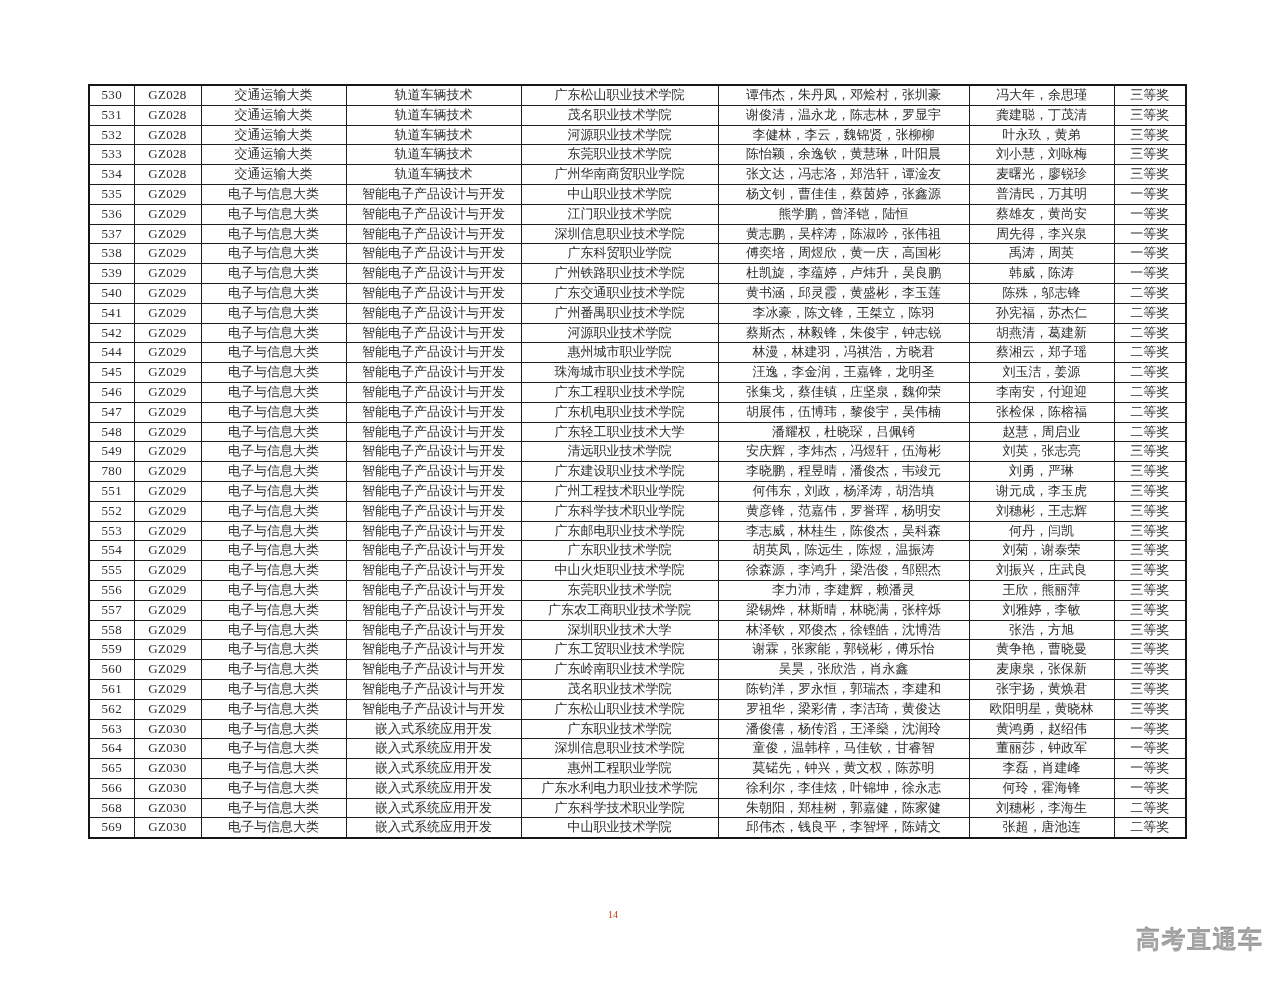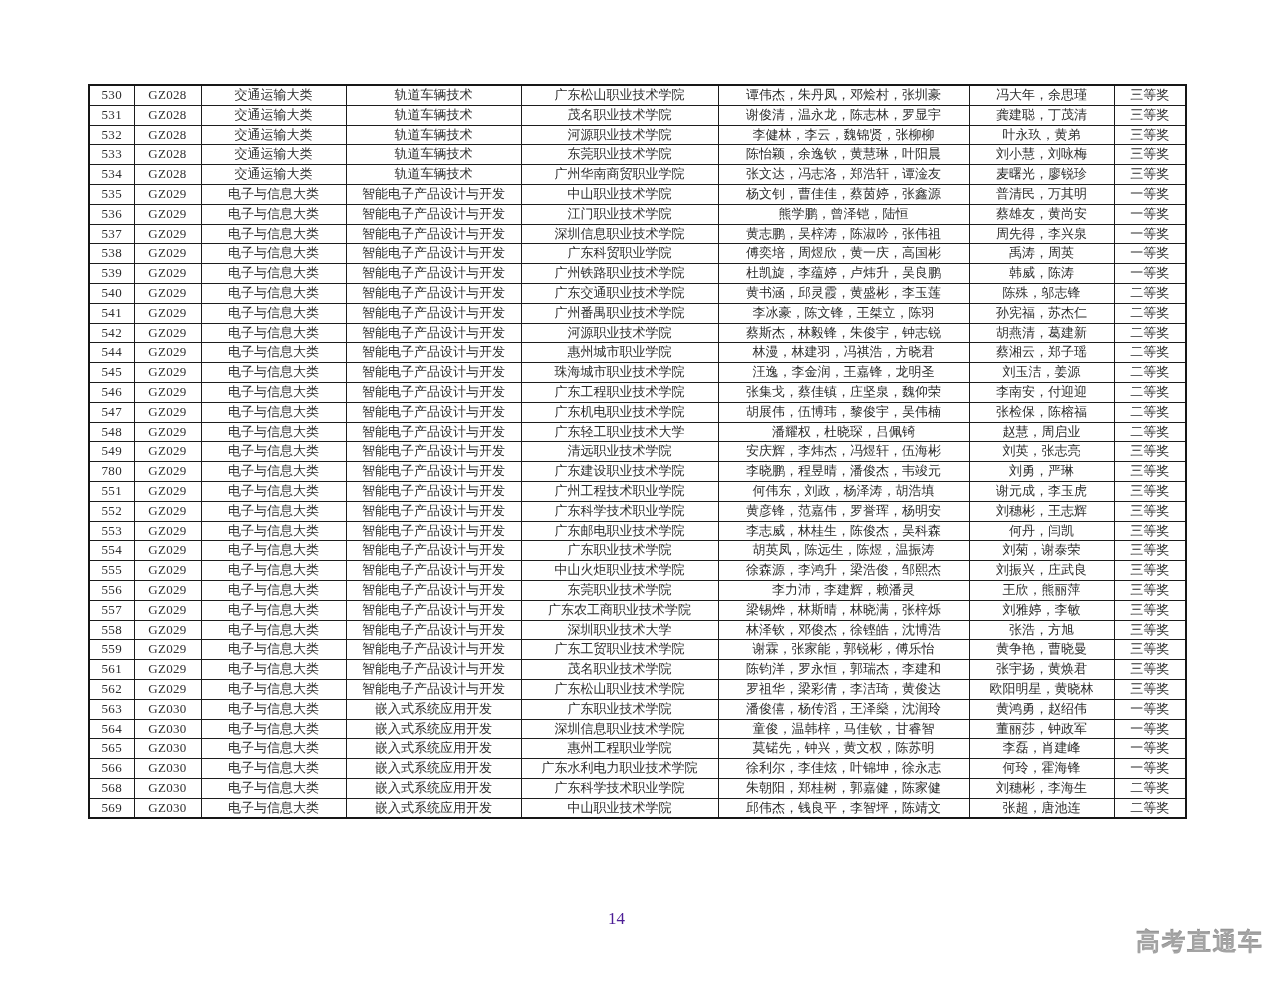--- a/index.html
+++ b/index.html
@@ -27,30 +27,30 @@
     vertical-align:middle;
     font-size:13px;
     line-height:18.8px;
     color:#2d2d2d;
     white-space:nowrap;
     overflow:hidden;
   }
   td.c-no, td.c-code{font-size:12.5px;letter-spacing:0.3px;}
   .page-number{
     position:absolute;left:608px;top:909px;
-    font-size:17px;color:#4c1d95;
+    font-size:10px;color:#c2410c;
     font-family:"Liberation Serif","DejaVu Serif",serif;
   }
   .watermark{
     position:absolute;left:1136px;top:927px;
     font-size:24px;line-height:30px;
     color:#a3a3a3;
     font-weight:bold;
     letter-spacing:1.5px;
-    font-family:Liberation Serif, serif;
+    font-family:Liberation Mono, monospace;
     text-shadow:0 1px 0 #ffffff, 0 -1px 0 #8f8f8f;
   }
 </style>
 </head>
 <body>
 
 <div class="page">
 
   <table class="awards">
     <colgroup>
@@ -348,20 +348,30 @@
           <td class="c-no">559</td>
           <td class="c-code">GZ029</td>
           <td class="c-category">电子与信息大类</td>
           <td class="c-event">智能电子产品设计与开发</td>
           <td class="c-school">广东工贸职业技术学院</td>
           <td class="c-participants">谢霖，张家能，郭锐彬，傅乐怡</td>
           <td class="c-teachers">黄争艳，曹晓曼</td>
           <td class="c-award">三等奖</td>
         </tr>
         <tr>
+          <td class="c-no">560</td>
+          <td class="c-code">GZ029</td>
+          <td class="c-category">电子与信息大类</td>
+          <td class="c-event">智能电子产品设计与开发</td>
+          <td class="c-school">广东岭南职业技术学院</td>
+          <td class="c-participants">吴昊，张欣浩，肖永鑫</td>
+          <td class="c-teachers">麦康泉，张保新</td>
+          <td class="c-award">三等奖</td>
+        </tr>
+        <tr>
           <td class="c-no">561</td>
           <td class="c-code">GZ029</td>
           <td class="c-category">电子与信息大类</td>
           <td class="c-event">智能电子产品设计与开发</td>
           <td class="c-school">茂名职业技术学院</td>
           <td class="c-participants">陈钧洋，罗永恒，郭瑞杰，李建和</td>
           <td class="c-teachers">张宇扬，黄焕君</td>
           <td class="c-award">三等奖</td>
         </tr>
         <tr>

